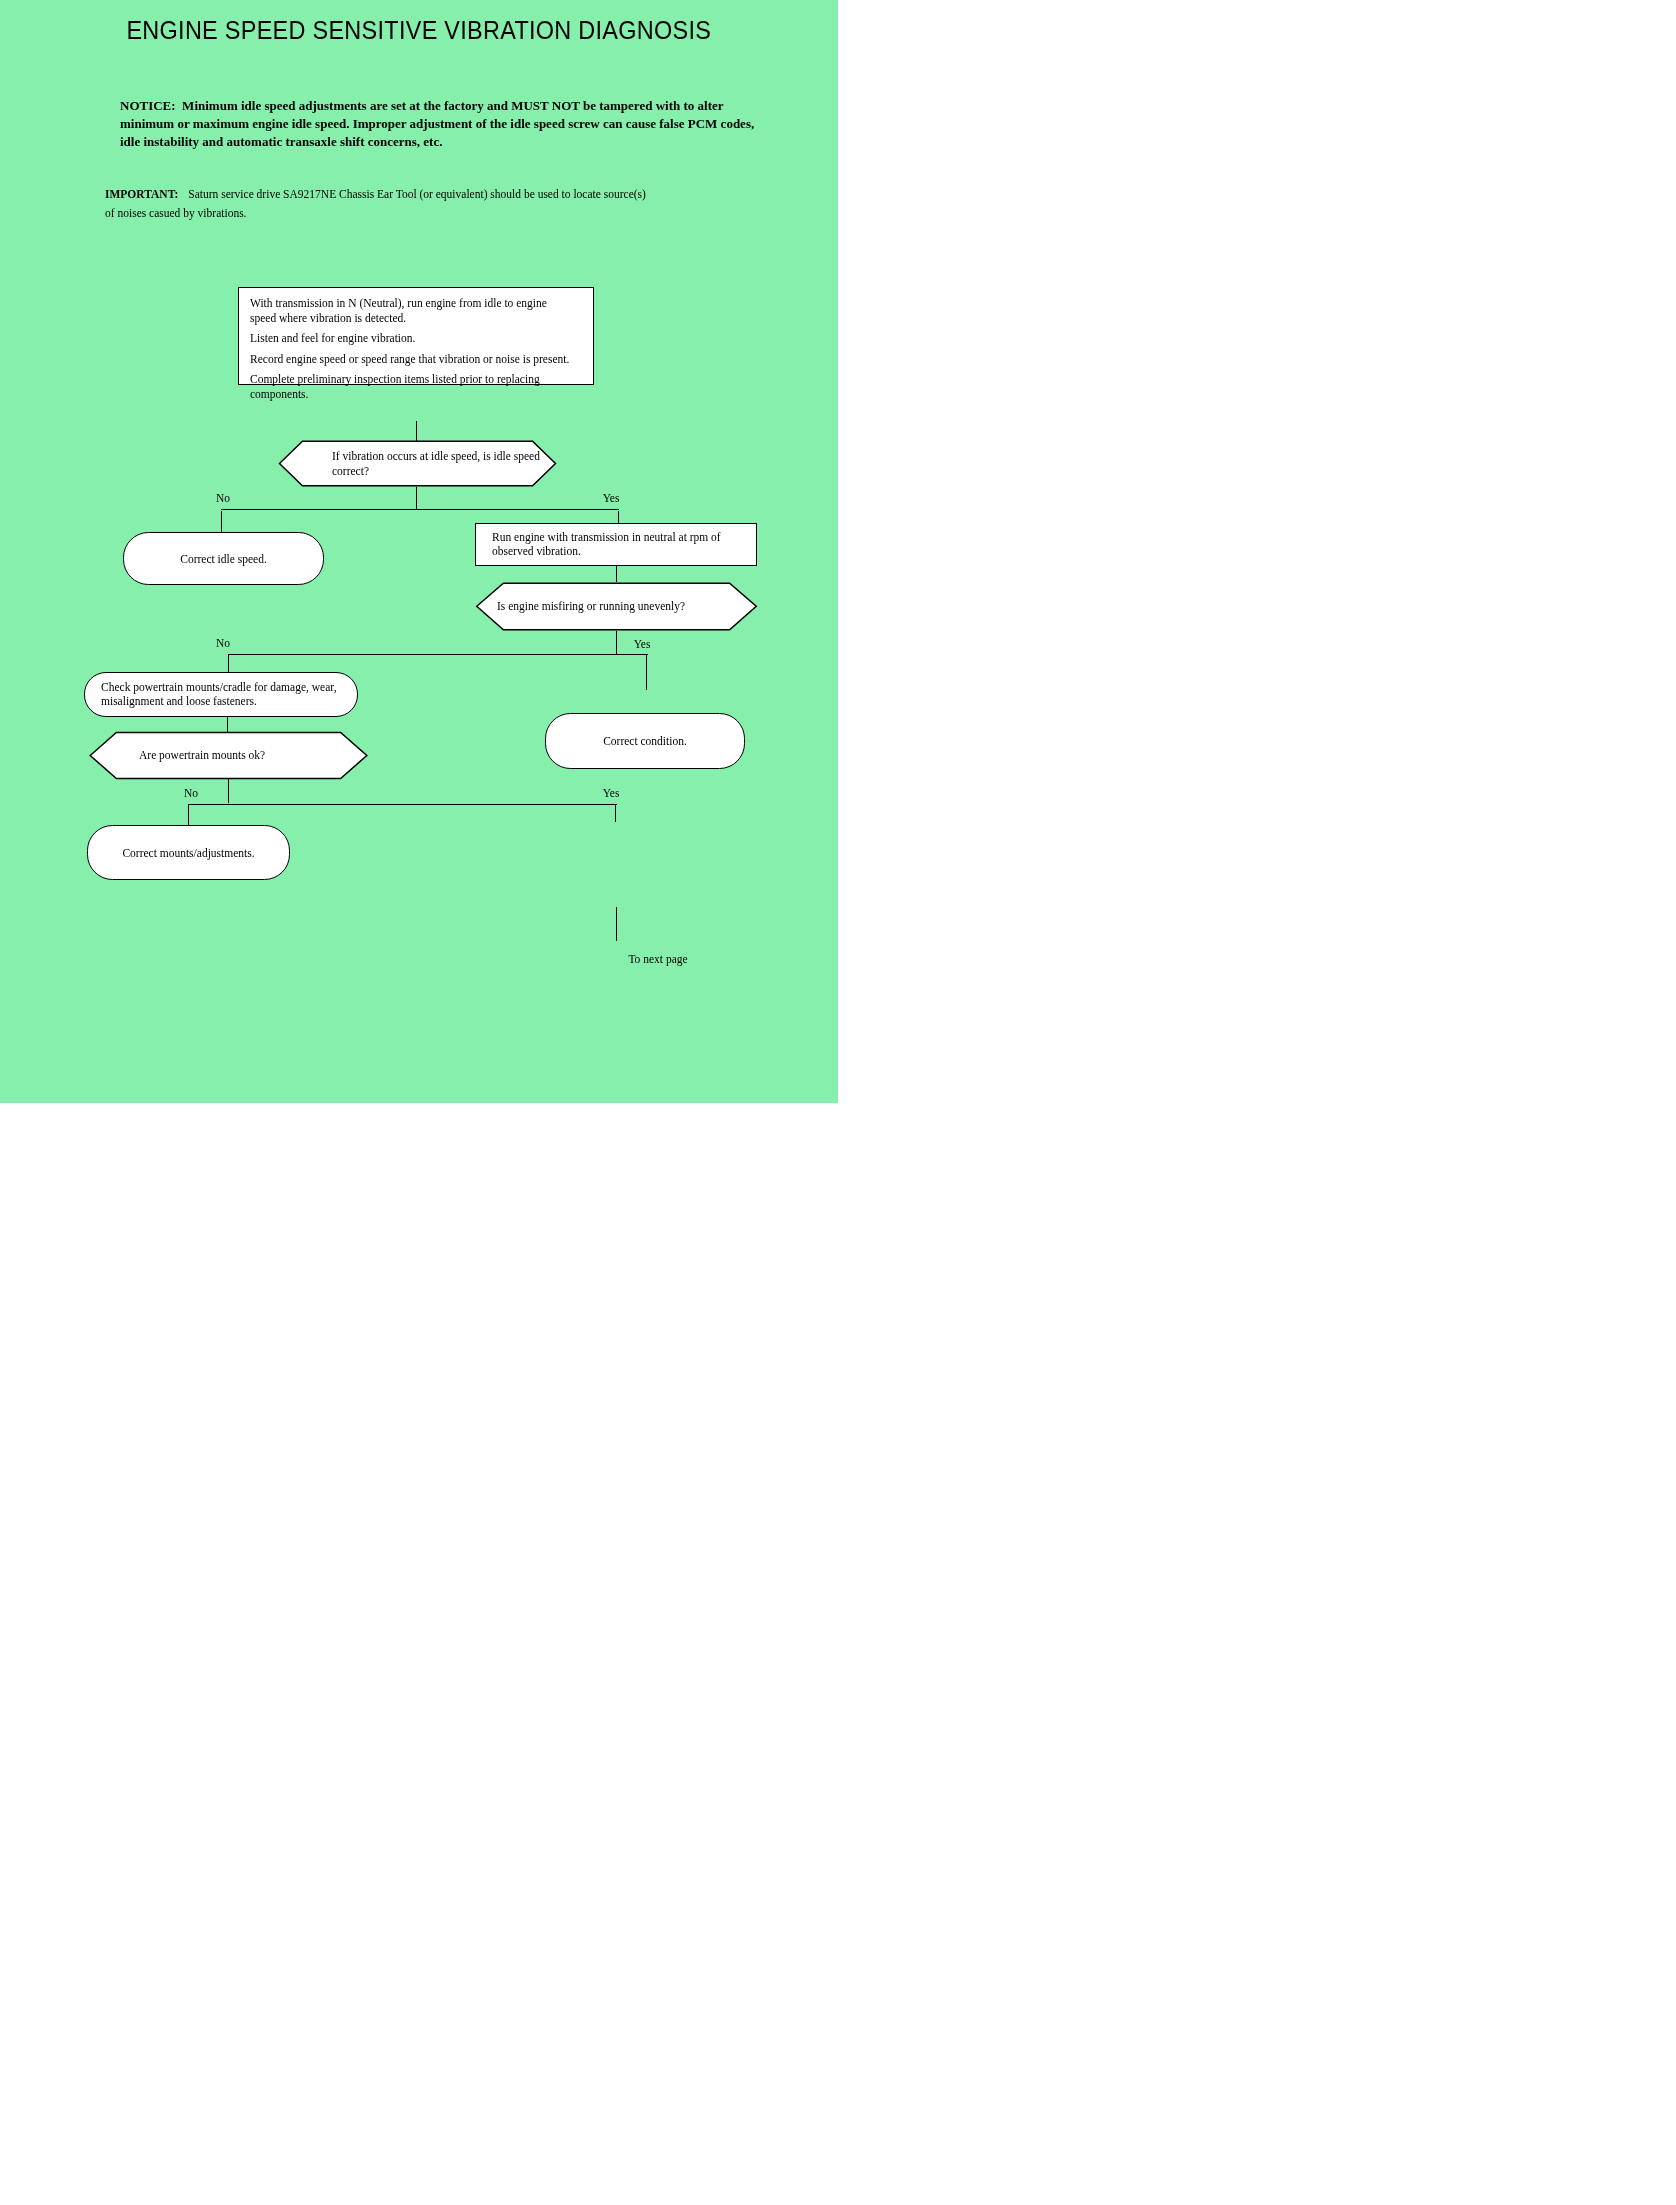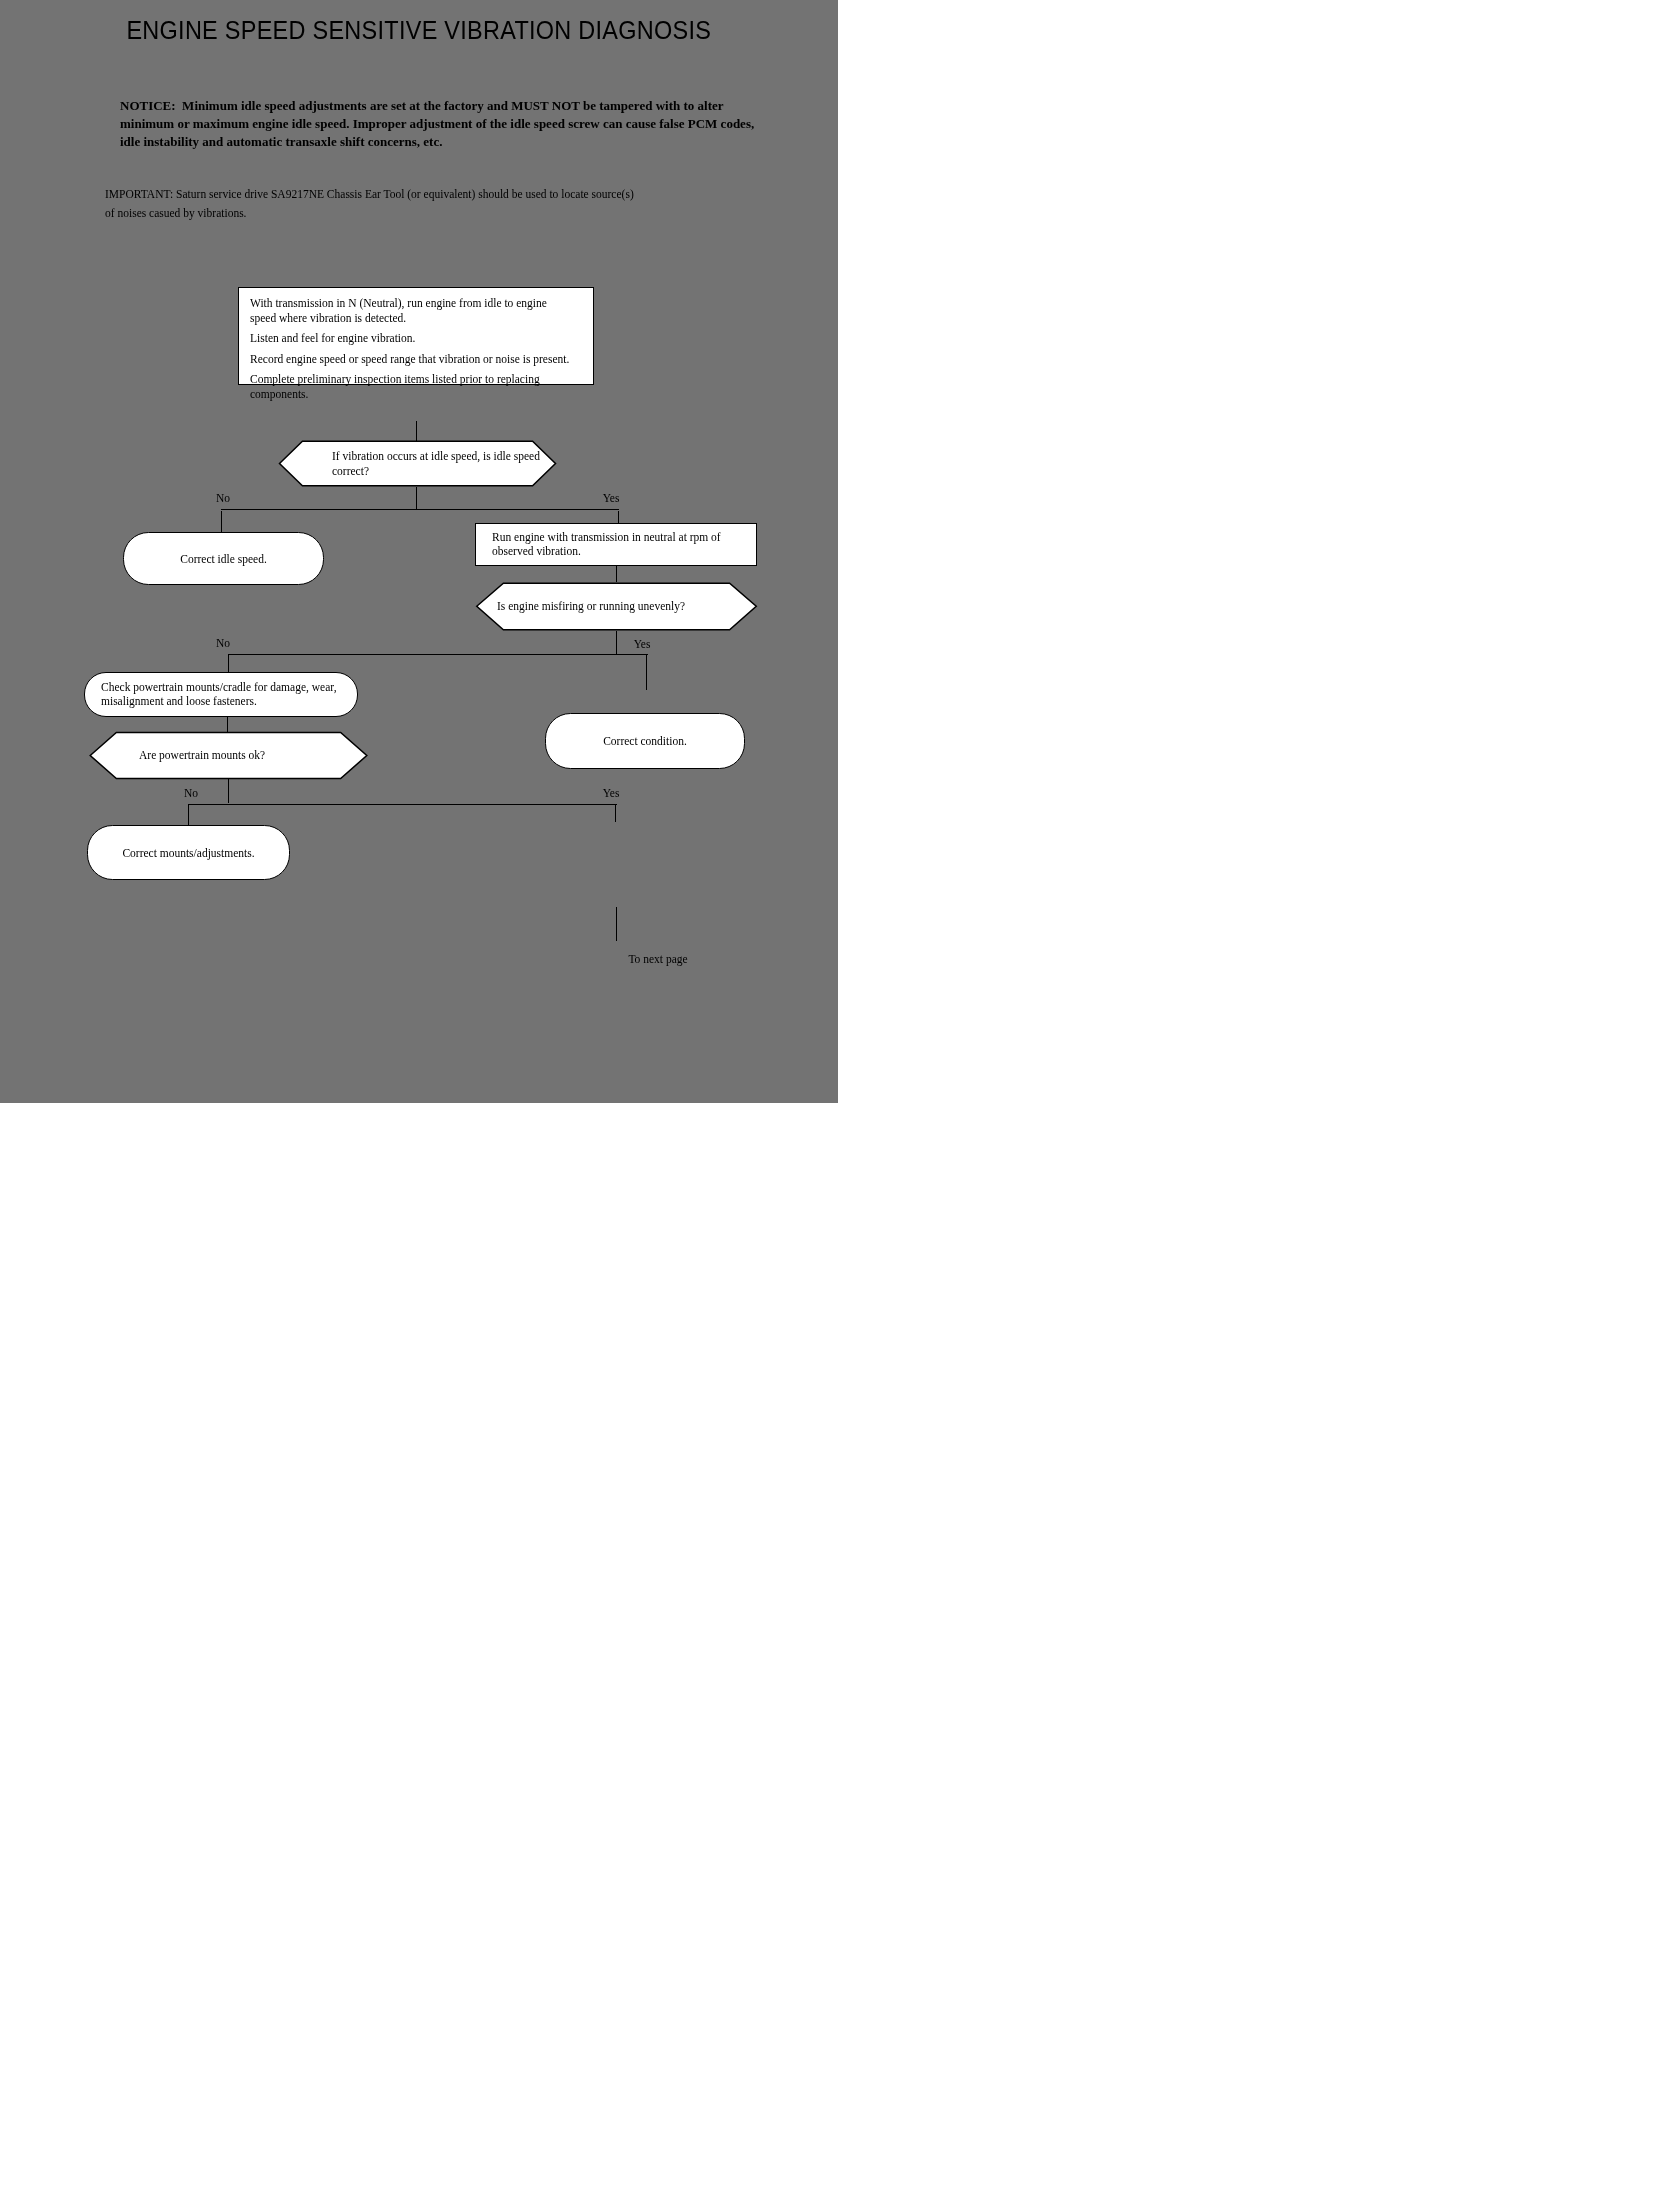--- a/index.html
+++ b/index.html
@@ -1,20 +1,20 @@
 <!DOCTYPE html>
 <html style="font-size:9.7px"><head>
 <meta charset="utf-8">
 <style>
   html,body{margin:0;padding:0;background:#ffffff;}
   .page{
     position:relative;
     width:838px;
     height:1103px;
-    background:#737373;
+    background:#86efac;
     color:#000;
     font-family:"Liberation Serif", serif;
     overflow:hidden;
   }
   
   .title{
     position:absolute;
     top:16px; left:0; width:100%;
     text-align:center;
     font-family:"Liberation Sans", sans-serif;
@@ -26,21 +26,21 @@
   
   .notice{
     position:absolute; left:105px; top:97px;
     font-weight:bold; font-size:13px; line-height:18px;margin-left:15px;
   }
   .important{
     position:absolute; left:105px; top:185px;
     font-size:11.5px; line-height:19px;
   }
   .nline{white-space:pre;}
-  .b{font-weight:normal; margin-right:3px;text-align:right;}
+  .b{font-weight:bold; margin-right:10px;text-align:right;}
   
   .box{
     position:absolute;
     border:1.2px solid #000;
     background:#fff;
     box-sizing:border-box;
   }
   .box p{margin:0 0 6px 0; font-size:11.5px; line-height:14.6px;}
   .stadium{
     position:absolute;

